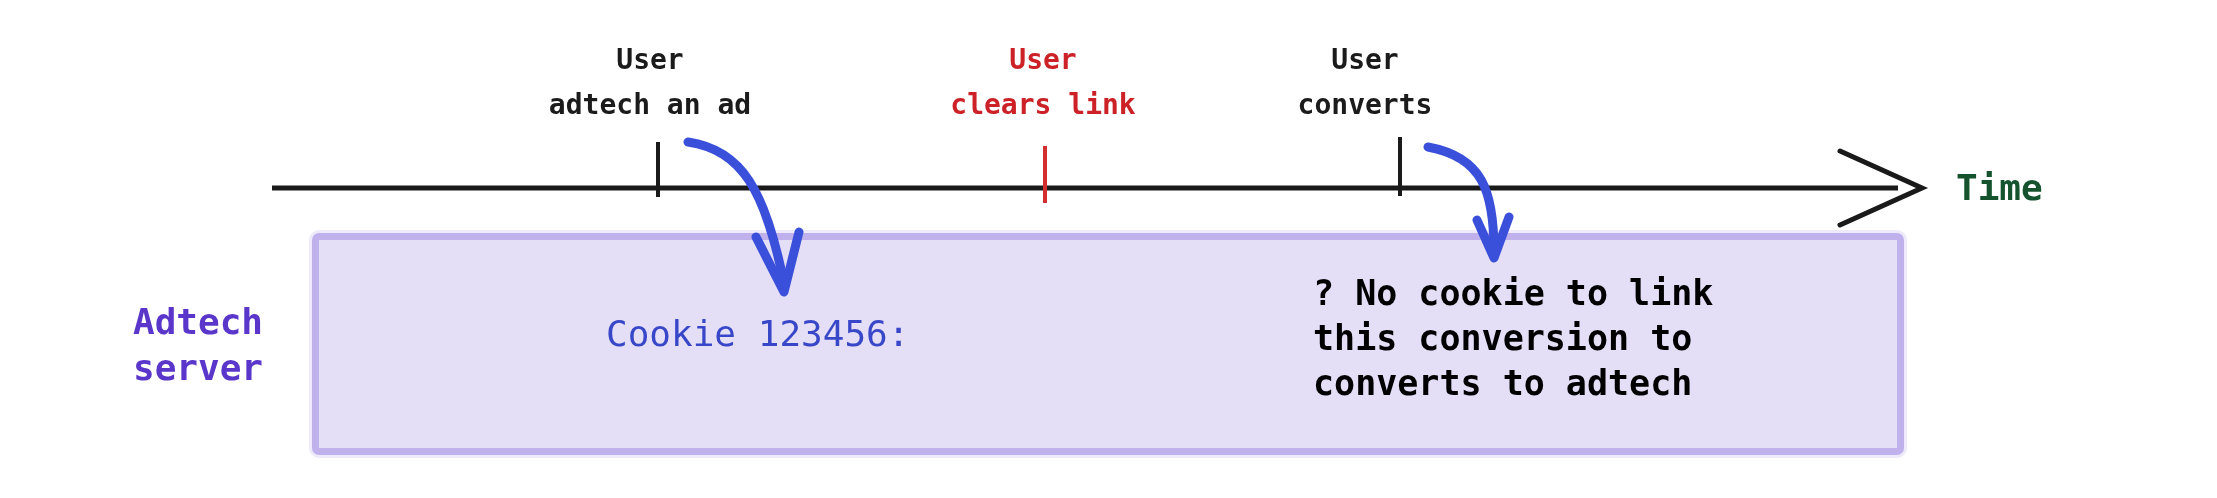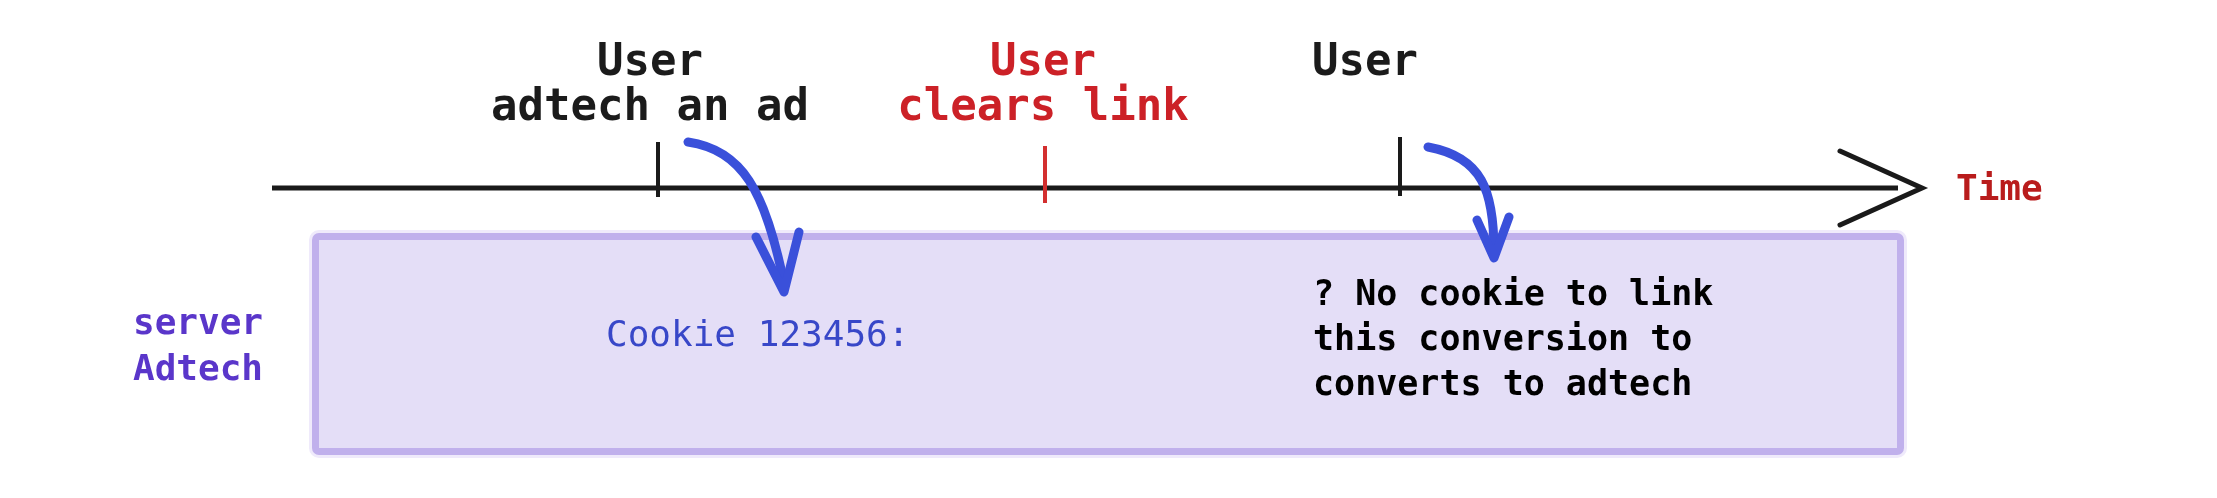--- a/index.html
+++ b/index.html
@@ -13,34 +13,34 @@
   }
   svg.linework {
     position: absolute;
     left: 0; top: 0;
     width: 2217px; height: 498px;
   }
   .event-label {
     position: absolute;
     transform: translateX(-50%);
     text-align: center;
-    font-size: 44px;
+    font-size: 28px;
     line-height: 45px;
     font-weight: 700;
     color: #1b1b1b;
     white-space: nowrap;
   }
   .event-label.red { color: #cc2127; }
   .time-label {
     position: absolute;
     left: 1956px;
     top: 167px;
     font-size: 36px;
     font-weight: 700;
-    color: #b91c1c;
+    color: #14532d;
     white-space: nowrap;
   }
   .server-box {
     position: absolute;
     left: 312px;
     top: 233px;
     width: 1578px;
     height: 208px;
     background: #e4def7;
     border: 7px solid #c0b0ec;
@@ -113,27 +113,28 @@
     <div>adtech an ad</div>
   </div>
 
   <div class="event-label red" style="left:1043px; top:37px;">
     <div>User</div>
     <div>clears link</div>
   </div>
 
   <div class="event-label" style="left:1365px; top:37px;">
     <div>User</div>
+    <div>converts</div>
   </div>
 
   <div class="time-label">Time</div>
 
   <div class="lane-label">
+    <div>Adtech</div>
     <div>server</div>
-    <div>Adtech</div>
   </div>
 
   <div class="cookie-note">
     <div>Cookie 123456:</div>
   </div>
 
   <div class="no-cookie-note">
     <div>? No cookie to link</div>
     <div>this conversion to</div>
     <div>converts to adtech</div>

